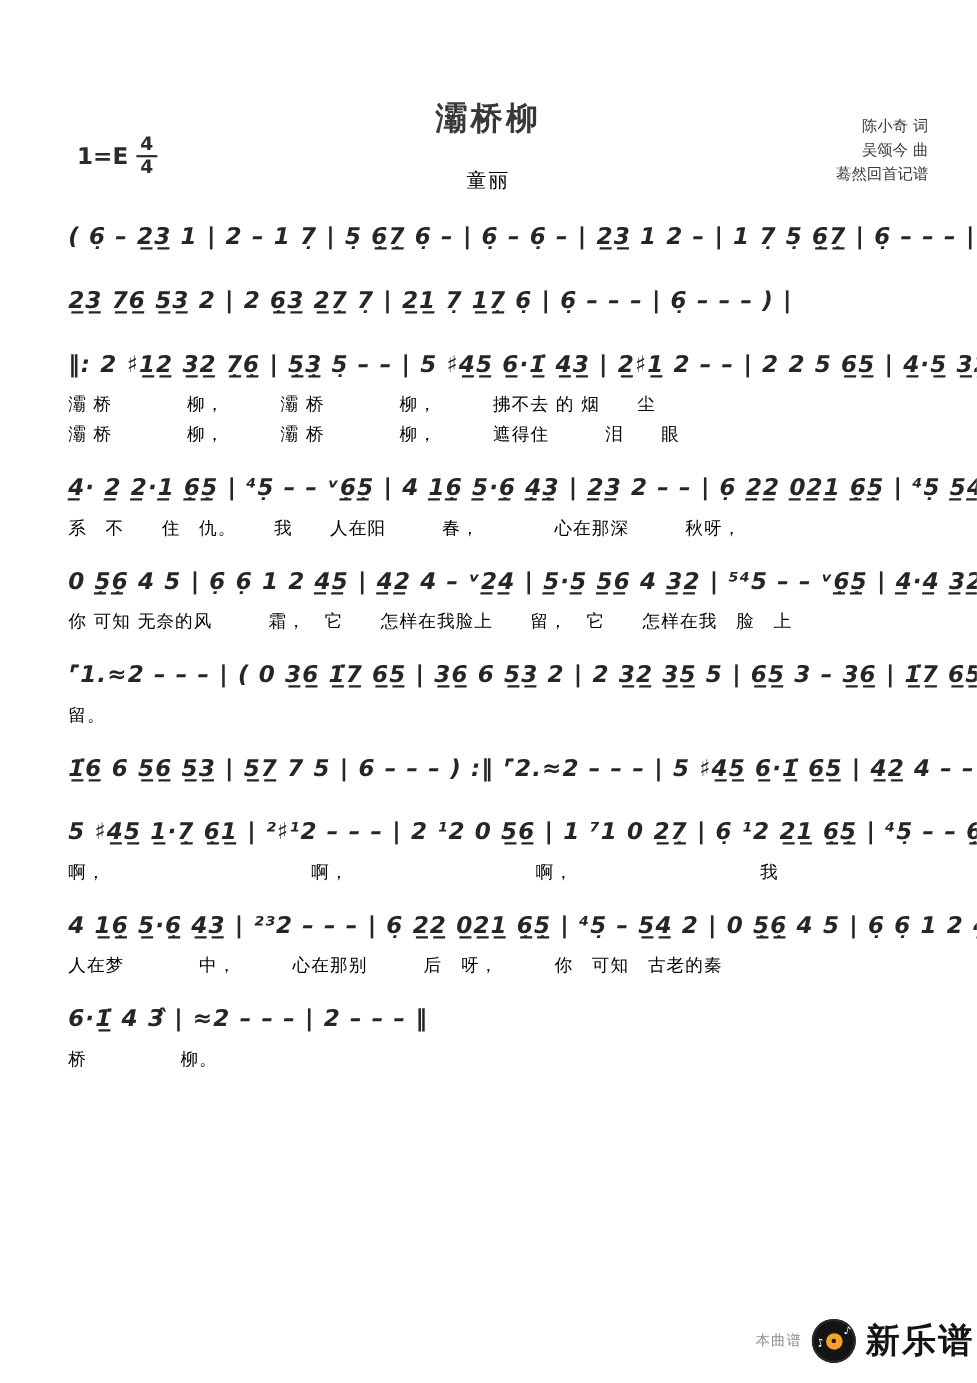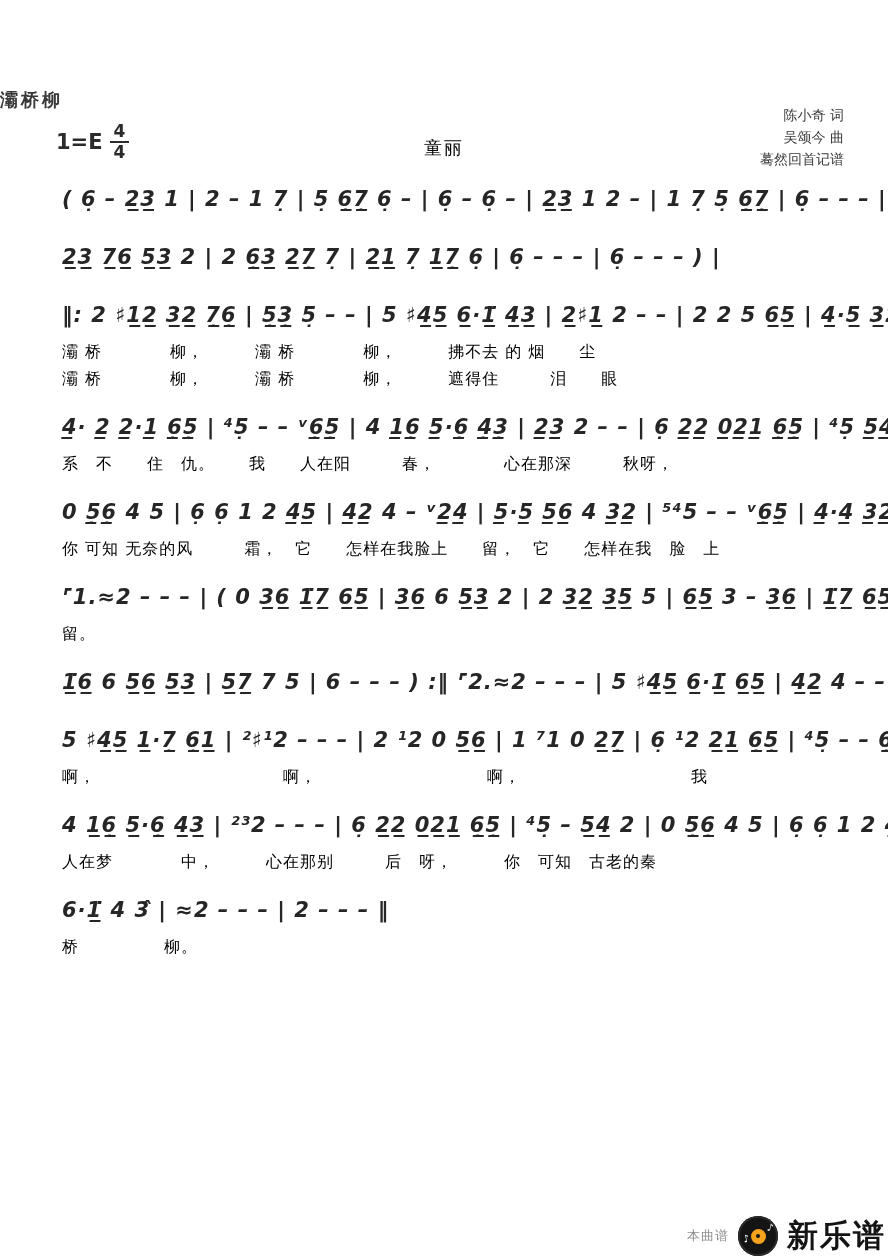--- a/index.html
+++ b/index.html
@@ -1,32 +1,32 @@
 <!DOCTYPE html>
 <html><head>
 <meta charset="utf-8">
 <style>
   html,body{margin:0;padding:0;background:#fff;}
   body{width:888px;height:1257px;position:relative;overflow:hidden;
        font-family:"DejaVu Sans","Liberation Sans",sans-serif;color:#2e2e2e;}
   .page{position:absolute;inset:0;}
-  .title{margin:0;padding-top:88px;font-size:18px;font-weight:bold;letter-spacing:3px;color:#383838;}
+  .title{text-align:center;margin:0;padding-top:88px;font-size:29px;font-weight:bold;letter-spacing:3px;color:#383838;}
   .performer{text-align:center;margin-top:24px;font-size:18px;letter-spacing:2px;color:#000000;}
-  .key-sig{position:absolute;left:56px;top:122px;display:flex;align-items:center;gap:7px;
+  .key-sig{position:absolute;left:70px;top:122px;display:flex;align-items:center;gap:7px;
            font-size:21px;font-weight:bold;color:#2b2b2b;}
   .meter{display:inline-flex;flex-direction:column;align-items:center;font-size:17px;line-height:1.1;font-weight:bold;}
   .meter .num{border-bottom:2px solid #2b2b2b;padding:0 4px;}
   .meter .den{padding:0 4px;}
   .credits{position:absolute;right:44px;top:104px;text-align:right;font-size:14px;line-height:22px;color:#3a3a3a;}
   .score{margin-top:16px;padding-left:62px;padding-right:30px;}
   .system{position:relative;margin-bottom:12px;}
   .notes{font-size:21px;font-weight:bold;letter-spacing:1px;white-space:pre;line-height:46px;color:#262626;font-style:italic;}
   .lyric{font-size:16px;white-space:pre;line-height:27px;letter-spacing:1px;color:#000000;}
   .annotation{position:absolute;right:86px;top:2px;font-size:12px;color:#555;}
-  .footer{position:absolute;right:2px;bottom:0;display:flex;align-items:center;gap:9px;}
+  .footer{position:absolute;right:2px;bottom:17px;display:flex;align-items:center;gap:9px;}
   .source{font-size:13px;color:#8f8f8f;letter-spacing:1px;}
   .vinyl{width:40px;height:40px;border-radius:50%;background:#141414;position:relative;flex:0 0 auto;box-shadow:inset 0 0 0 2px #2a2a2a;}
   .vinyl-center{position:absolute;left:50%;top:50%;width:15px;height:15px;margin:-7.5px 0 0 -7.5px;background:#f5a31c;border-radius:50%;}
   .vinyl-center:after{content:"";position:absolute;left:50%;top:50%;width:4px;height:4px;margin:-2px 0 0 -2px;background:#141414;border-radius:50%;}
   .vinyl-note1,.vinyl-note2{position:absolute;color:#fff;font-size:10px;line-height:1;}
   .vinyl-note1{left:5px;top:18px;transform:rotate(-15deg);}
   .vinyl-note2{right:5px;top:7px;transform:rotate(12deg);}
   .brand{font-size:31px;font-weight:bold;color:#141414;letter-spacing:2px;white-space:nowrap;}
 </style>
 </head>

